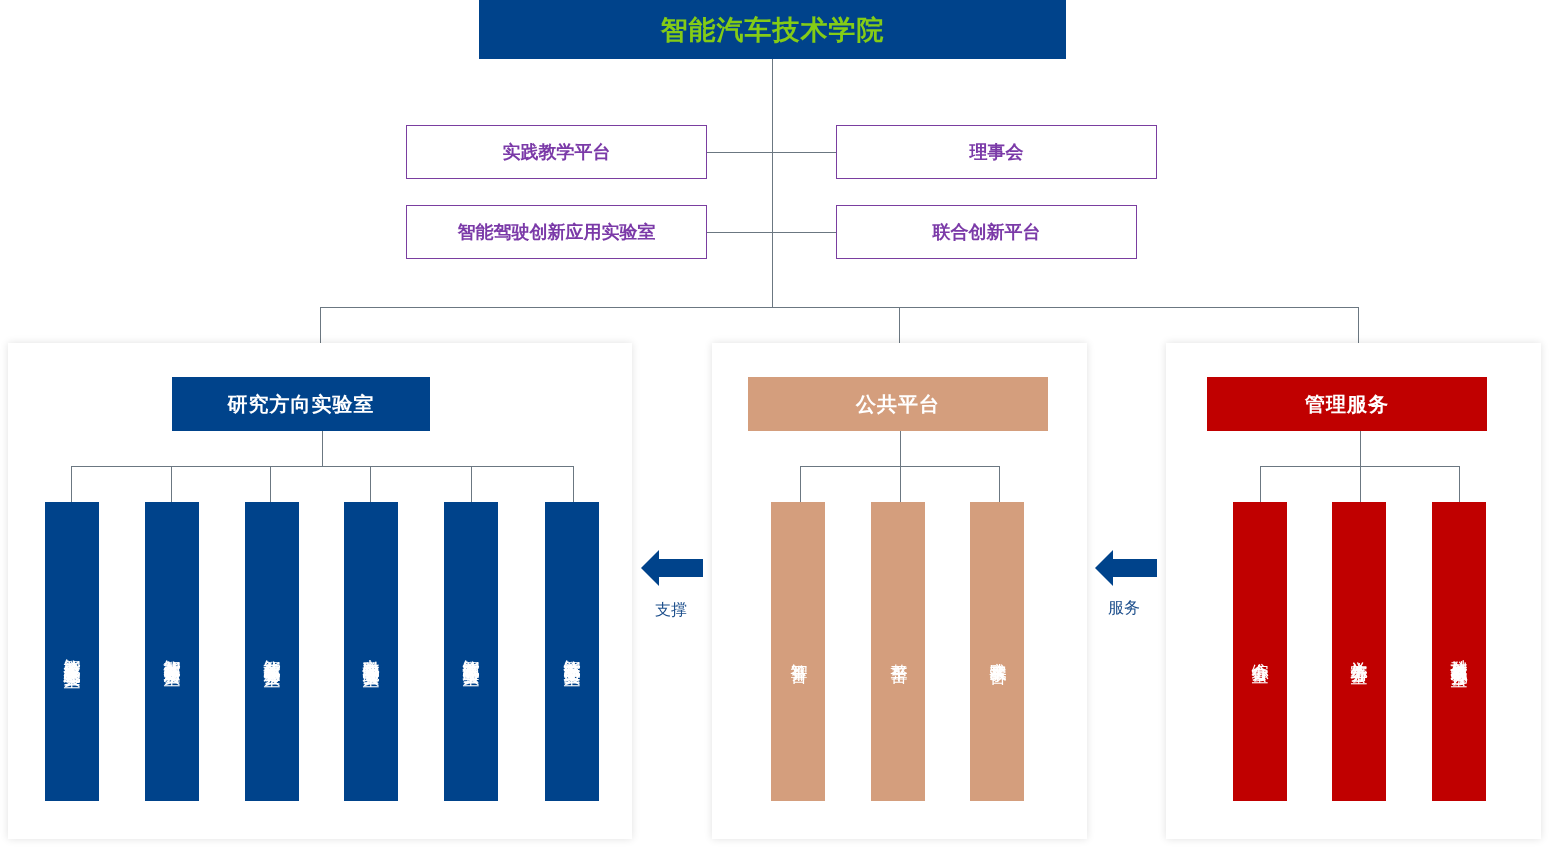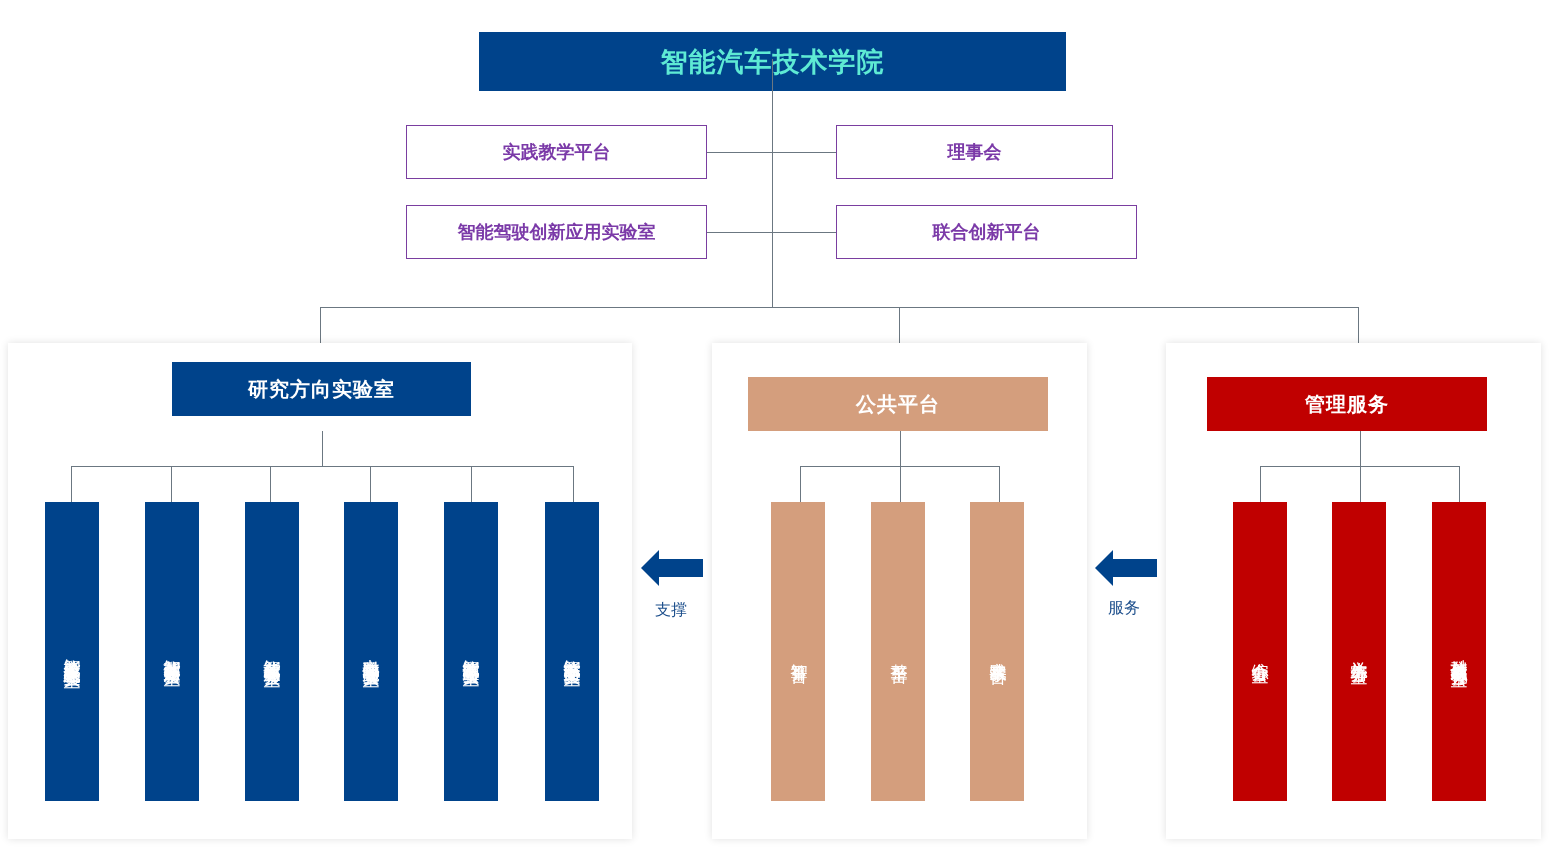--- a/index.html
+++ b/index.html
@@ -5,23 +5,22 @@
   html, body { margin:0; padding:0; }
   body {
     width:1550px; height:848px; position:relative; overflow:hidden;
     background:#ffffff;
     font-family:"DejaVu Sans", "Liberation Sans", sans-serif;
   }
   .abs { position:absolute; }
   .line { position:absolute; background:#6b7781; }
   .top {
     left:479px; top:0; width:587px; height:59px; background:#00438b;
-    color:#5eead4; font-size:27px; font-weight:bold; display:flex; align-items:center; justify-content:center;
+    color:#84cc16; font-size:27px; font-weight:bold; display:flex; align-items:center; justify-content:center;
     letter-spacing:1px;
-    margin-top:32px;
   }
   .council {
     position:absolute; width:300px; height:54px; border:1px solid #7a3ea0; background:#fff;
     color:#7b3aa8; font-size:18px; font-weight:bold; display:flex; align-items:center; justify-content:center;
     box-sizing:border-box;
   }
   .panel {
     position:absolute; background:#fff; box-shadow:0 0 8px rgba(0,0,0,0.12);
   }
   .head {
@@ -49,25 +48,25 @@
 <div class="line" style="left:772px; top:59px; width:1px; height:249px;"></div>
 <div class="line" style="left:707px; top:152px; width:129px; height:1px;"></div>
 <div class="line" style="left:707px; top:232px; width:129px; height:1px;"></div>
 <div class="line" style="left:320px; top:307px; width:1039px; height:1px;"></div>
 <div class="line" style="left:320px; top:307px; width:1px; height:36px;"></div>
 <div class="line" style="left:899px; top:307px; width:1px; height:36px;"></div>
 <div class="line" style="left:1358px; top:307px; width:1px; height:36px;"></div>
 
 <div class="council" style="left:406px; top:125px; width:301px; height:54px;">实践教学平台</div>
 <div class="council" style="left:406px; top:205px; width:301px; height:54px;">智能驾驶创新应用实验室</div>
-<div class="council" style="left:836px; top:125px; width:277px; height:54px;">理事会</div>
+<div class="council" style="left:836px; top:125px; width:321px; height:54px;">理事会</div>
 <div class="council" style="left:836px; top:205px; width:301px; height:54px;text-align:center;">联合创新平台</div>
 
 <div class="panel" style="left:8px; top:343px; width:624px; height:496px;"></div>
-<div class="head blue" style="left:172px; top:362px; width:299px;">研究方向实验室</div>
+<div class="head blue" style="left:172px; top:377px; width:258px;">研究方向实验室</div>
 <div class="line" style="left:322px; top:431px; width:1px; height:35px;"></div>
 <div class="line" style="left:71px; top:466px; width:502px; height:1px;"></div>
 <div class="line" style="left:71px; top:466px; width:1px; height:36px;"></div>
 <div class="line" style="left:171px; top:466px; width:1px; height:36px;"></div>
 <div class="line" style="left:270px; top:466px; width:1px; height:36px;"></div>
 <div class="line" style="left:370px; top:466px; width:1px; height:36px;"></div>
 <div class="line" style="left:471px; top:466px; width:1px; height:36px;"></div>
 <div class="line" style="left:573px; top:466px; width:1px; height:36px;"></div>
 
 <div class="col blue" style="left:45px;">

